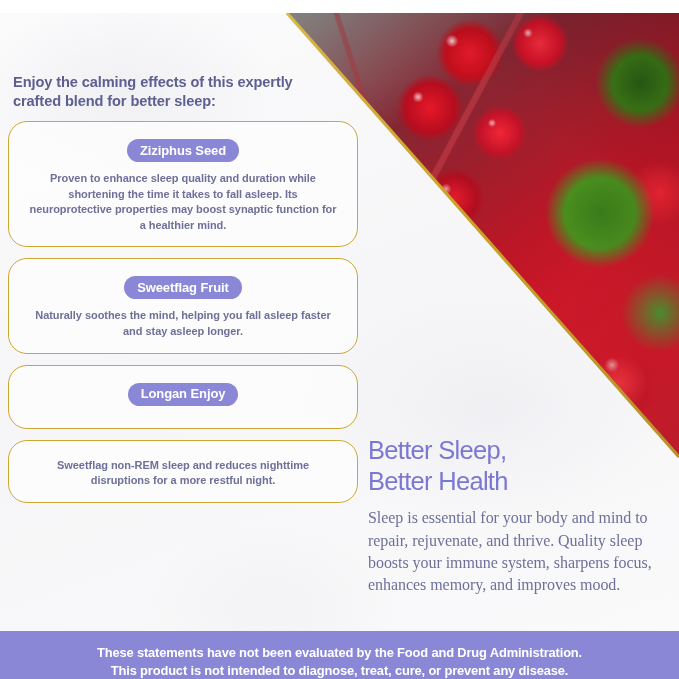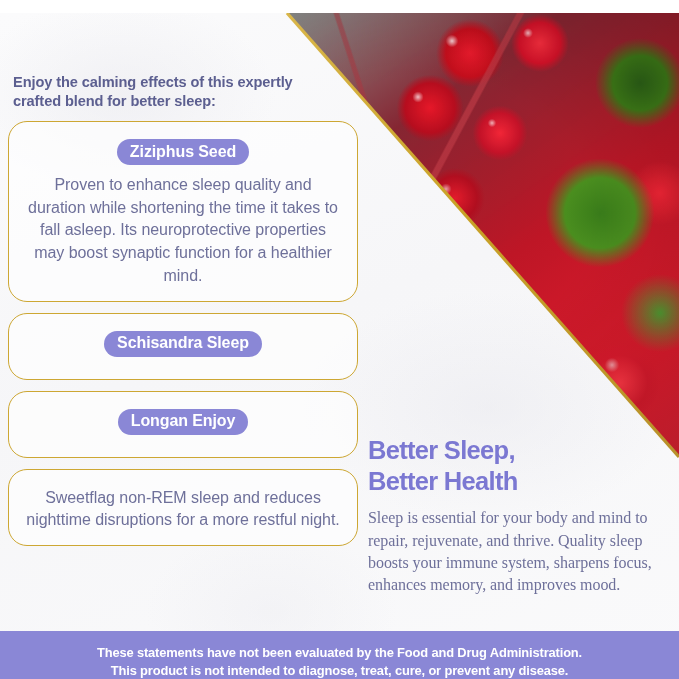--- a/index.html
+++ b/index.html
@@ -134,46 +134,47 @@
     border-radius: 19px;
     background: rgba(255,255,255,0.62);
     margin-bottom: 11px;
     padding: 17px 14px 13px 14px;
     text-align: center;
   }
   .badge {
     display: inline-block;
     background: #8a87d6;
     color: #ffffff;
-    font-size: 16px;
+    font-size: 13px;
     font-weight: bold;
     letter-spacing: -0.1px;
     padding: 3.5px 13px 4.5px 13px;
     border-radius: 999px;
     margin-bottom: 9px;
     white-space: nowrap;
   }
   .card-desc {
-    font-size: 16px;
+    font-size: 11px;
     line-height: 1.42;
     color: #6e709a;
     letter-spacing: -0.05px;
     padding: 0 3px;
+    font-weight: bold;
   }
 
   
   .right-block {
     position: absolute;
     left: 368px;
     top: 422px;
     width: 300px;
   }
   .right-title {
     font-size: 25.5px;
-    font-weight: bold;
+    font-weight: normal;
     line-height: 1.22;
     letter-spacing: -0.7px;
     color: #7b78d2;
     white-space: pre-line;
   }
   .right-body {
     margin-top: 10px;
     font-size: 16px;
     line-height: 1.40;
     letter-spacing: -0.05px;
@@ -230,21 +231,22 @@
   <div class="headline-top">Enjoy the calming effects of this expertly crafted blend for better sleep:</div>
 
   <div class="cards">
 
     <div class="card">
       <div class="badge">Ziziphus Seed</div>
       <div class="card-desc">Proven to enhance sleep quality and duration while shortening the time it takes to fall asleep. Its neuroprotective properties may boost synaptic function for a healthier mind.</div>
     </div>
 
     <div class="card">
-      <div class="badge">Schisandra Sleep</div>
+      <div class="badge">Sweetflag Fruit</div>
+      <div class="card-desc">Naturally soothes the mind, helping you fall asleep faster and stay asleep longer.</div>
     </div>
 
     <div class="card">
       <div class="badge">Longan Enjoy</div>
     </div>
 
     <div class="card">
       <div class="card-desc">Sweetflag non-REM sleep and reduces nighttime disruptions for a more restful night.</div>
     </div>
 

